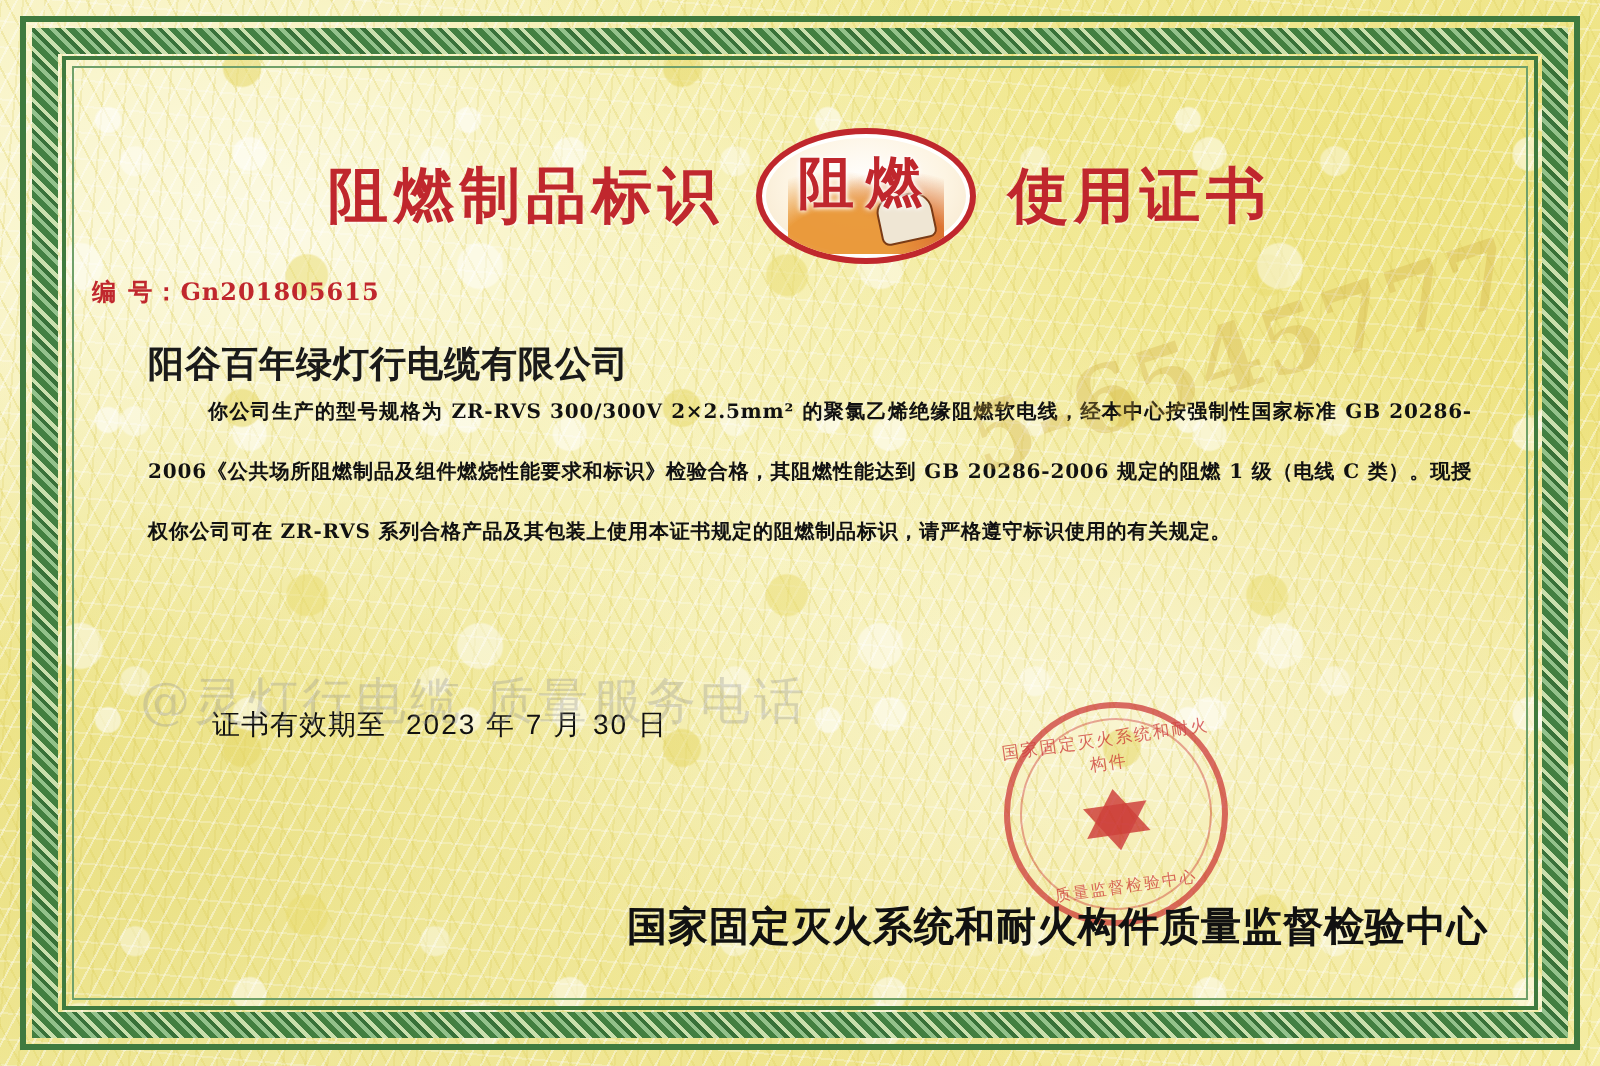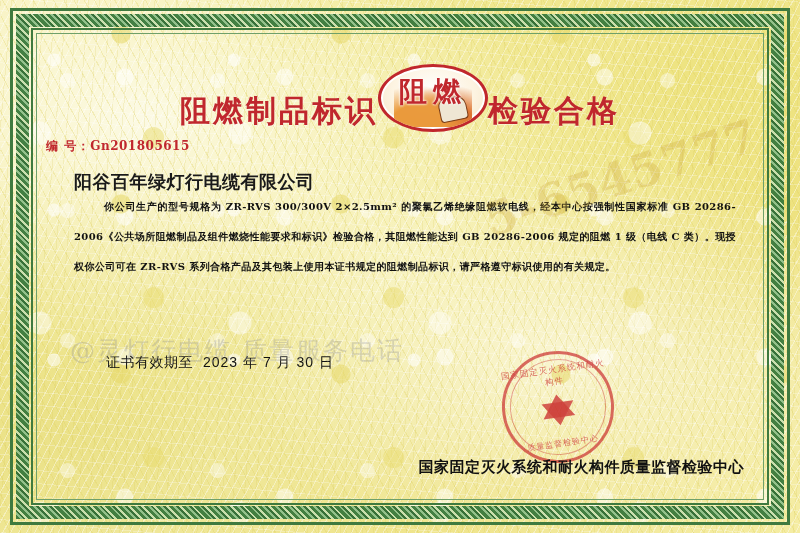--- a/index.html
+++ b/index.html
@@ -91,22 +91,23 @@
   .content {
     position: absolute;
     left: 46px; top: 42px; right: 46px; bottom: 42px;
   }
 
   
   .title-row {
     position: absolute;
     left: 0; right: 0; top: 22px;
     display: flex;
-    align-items: flex-end;
+    align-items: center;
     justify-content: center;
+    gap: 16px;
   }
   .title-text {
     font-family: "DejaVu Serif", "Liberation Serif", serif;
     font-size: 30px;
     font-weight: bold;
     letter-spacing: 3px;
     color: #c0272d;
     text-shadow: 0 1px 0 rgba(255,255,255,0.45);
     white-space: nowrap;
   }
@@ -209,21 +210,21 @@
   .date-line { margin-bottom: 12px; white-space: nowrap; }
   .date-line .dlabel { margin-right: 10px; }
   .date-line .dval { letter-spacing: 1px; }
 
   
   .issuer {
     position: absolute;
     right: 10px;
     bottom: 14px;
     font-family: "DejaVu Serif", "Liberation Serif", serif;
-    font-size: 15px;
+    font-size: 20px;
     font-weight: bold;
     color: #111111;
     letter-spacing: 0.5px;
     white-space: nowrap;
   }
 
   
   .seal {
     position: absolute;
     right: 140px;
@@ -316,21 +317,21 @@
 
     <div class="title-row">
       <div class="title-text">阻燃制品标识</div>
 
       <div class="logo-badge">
         <div class="logo-flame"></div>
         <div class="logo-hand"></div>
         <div class="logo-chars">阻燃</div>
       </div>
 
-      <div class="title-text">检验合格</div>
+      <div class="title-text">使用证书</div>
     </div>
 
     <div class="serial-row">
       <span class="serial-label">编 号：</span><span class="serial-value">Gn201805615</span>
     </div>
 
     <div class="recipient">阳谷百年绿灯行电缆有限公司</div>
 
     <div class="body-para">你公司生产的型号规格为 ZR-RVS 300/300V 2×2.5mm² 的聚氯乙烯绝缘阻燃软电线，经本中心按强制性国家标准 GB 20286-2006《公共场所阻燃制品及组件燃烧性能要求和标识》检验合格，其阻燃性能达到 GB 20286-2006 规定的阻燃 1 级（电线 C 类）。现授权你公司可在 ZR-RVS 系列合格产品及其包装上使用本证书规定的阻燃制品标识，请严格遵守标识使用的有关规定。</div>
 

